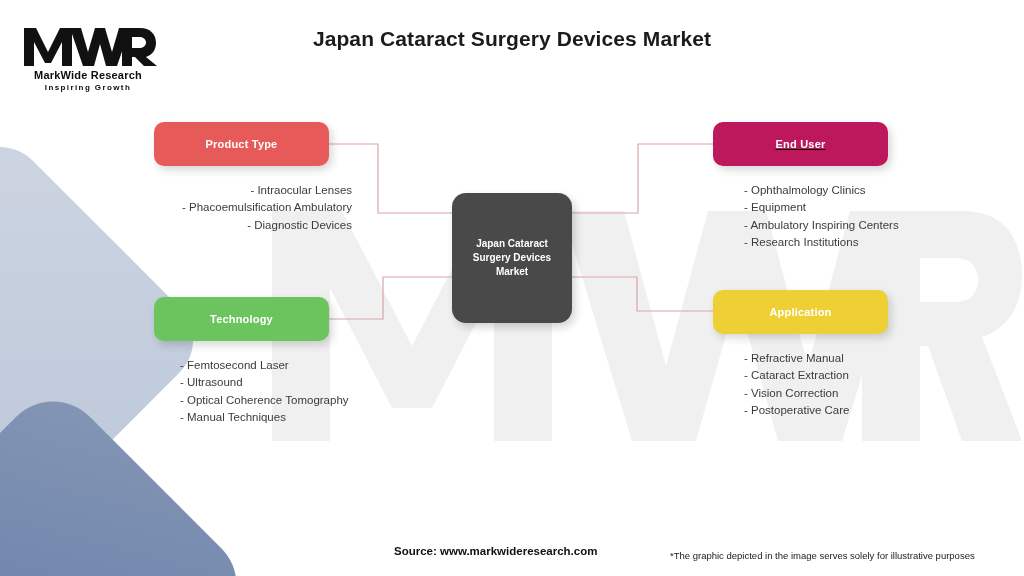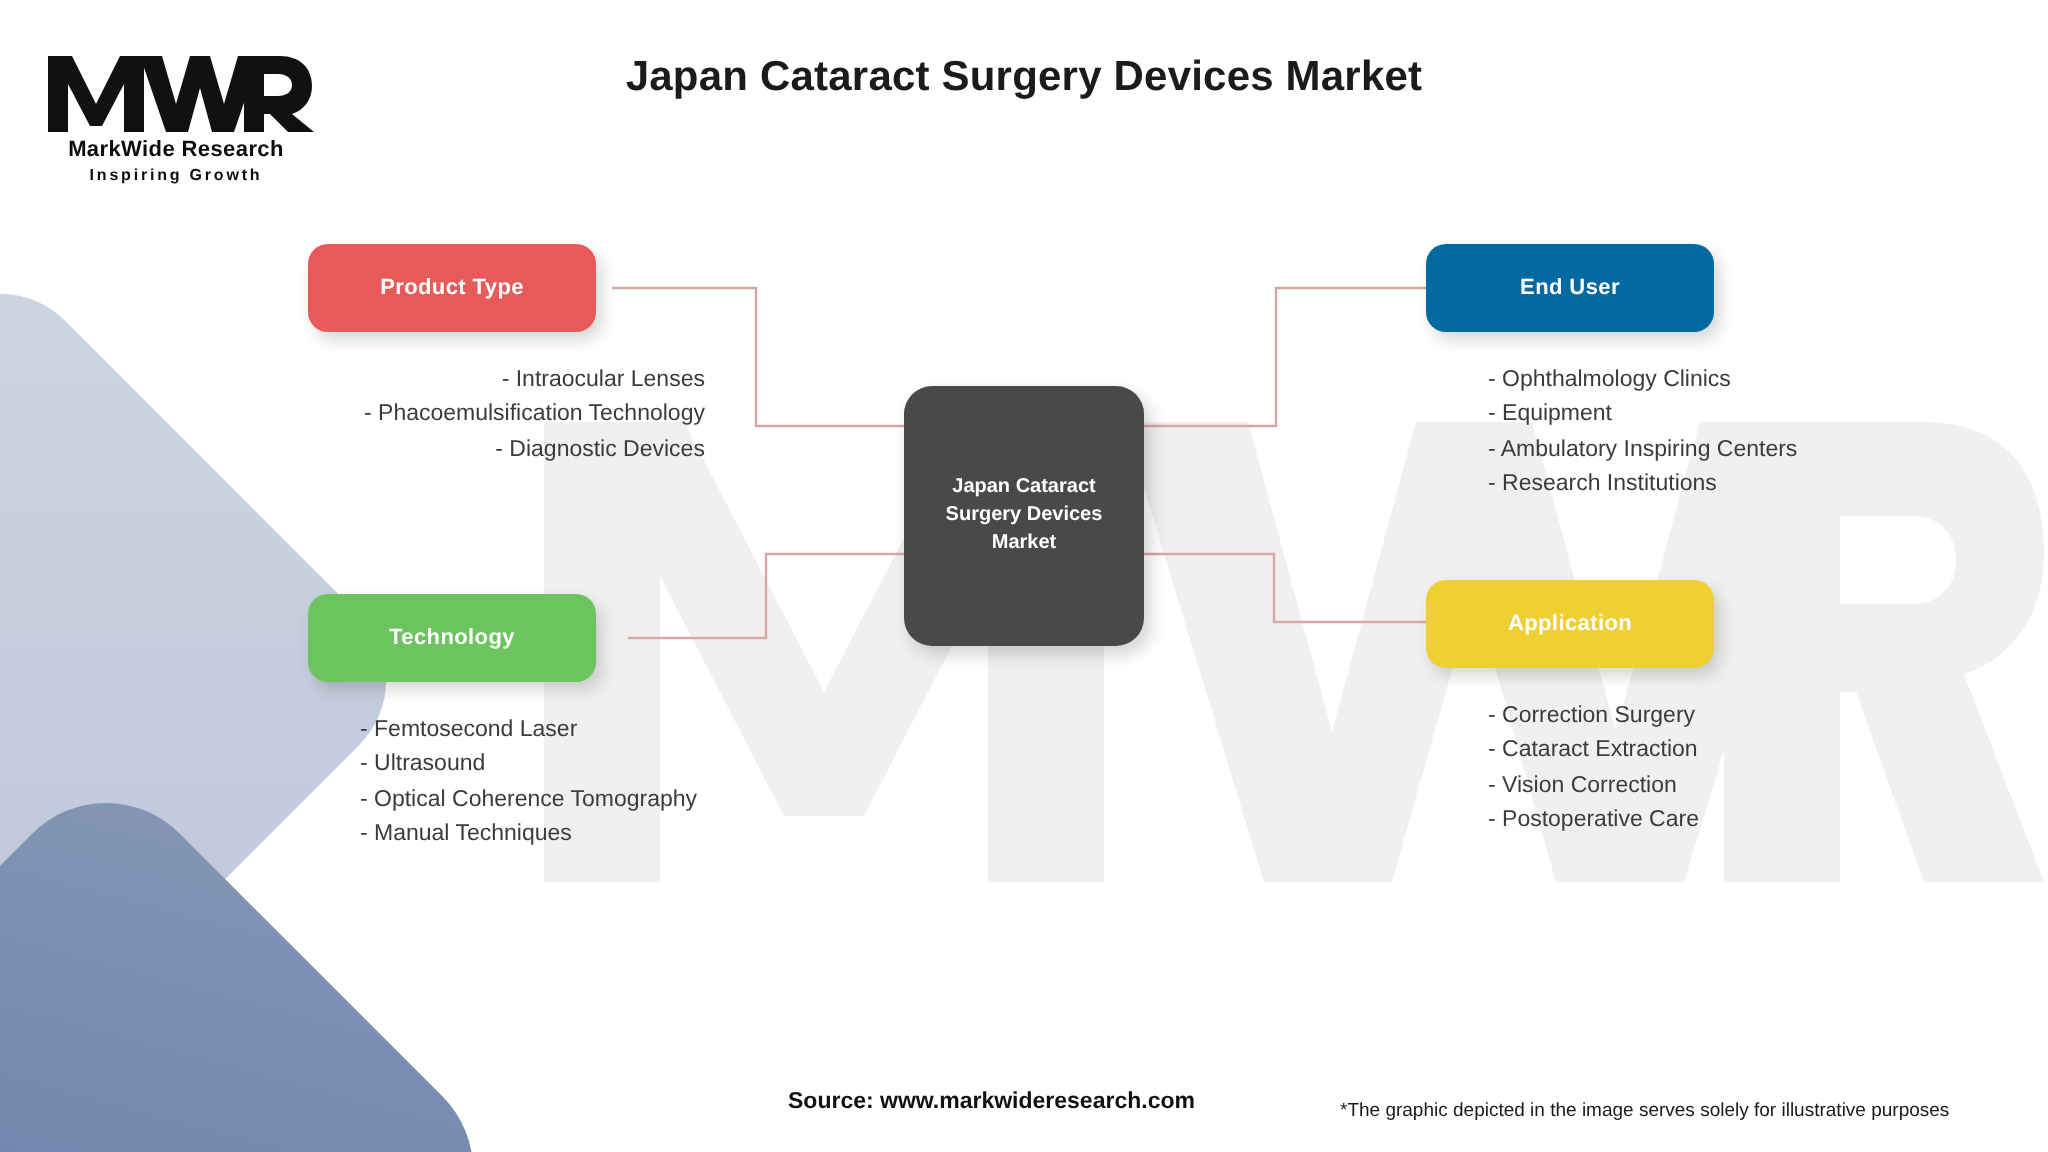--- a/index.html
+++ b/index.html
@@ -69,21 +69,21 @@
     display:flex;align-items:center;justify-content:center;
   }
   .hub-label{
     color:#ffffff;font-size:10px;font-weight:bold;
     line-height:14px;text-align:center;padding:0 8px;
   }
 
   
   .branch{position:absolute;}
   .pill{
-    width:144px;height:44px;border-radius:10px;
+    width:175px;height:44px;border-radius:10px;
     display:flex;align-items:center;justify-content:center;
     box-shadow:3px 4px 8px rgba(0,0,0,.16);
   }
   .pill-label{
     color:#ffffff;font-size:11px;font-weight:bold;letter-spacing:.2px;
   }
   .items{margin-top:16px;padding-left:26px;}
   .item{
     font-size:11.5px;color:#3b3b3b;line-height:17.3px;
     white-space:nowrap;
@@ -152,55 +152,55 @@
   <div class="hub">
     <div class="hub-label">Japan Cataract Surgery Devices Market</div>
   </div>
 
   <div class="branch b-product">
     <div class="pill" style="background: rgb(231, 90, 90);">
       <span class="pill-label">Product Type</span>
     </div>
     <div class="items">
       <div class="item">- Intraocular Lenses</div>
-      <div class="item">- Phacoemulsification Technology</div>
+      <div class="item">- Phacoemulsification Ambulatory</div>
       <div class="item">- Diagnostic Devices</div>
     </div>
   </div>
 
   <div class="branch b-tech">
     <div class="pill" style="background: rgb(107, 196, 94);">
       <span class="pill-label">Technology</span>
     </div>
     <div class="items">
       <div class="item">- Femtosecond Laser</div>
       <div class="item">- Ultrasound</div>
       <div class="item">- Optical Coherence Tomography</div>
       <div class="item">- Manual Techniques</div>
     </div>
   </div>
 
   <div class="branch b-enduser">
-    <div class="pill" style="background: #0369a1;">
+    <div class="pill" style="background: #be185d; text-decoration: underline;">
       <span class="pill-label">End User</span>
     </div>
     <div class="items">
       <div class="item">- Ophthalmology Clinics</div>
       <div class="item">- Equipment</div>
       <div class="item">- Ambulatory Inspiring Centers</div>
       <div class="item">- Research Institutions</div>
     </div>
   </div>
 
   <div class="branch b-app">
     <div class="pill" style="background: rgb(239, 208, 52);">
       <span class="pill-label">Application</span>
     </div>
     <div class="items">
-      <div class="item">- Correction Surgery</div>
+      <div class="item">- Refractive Manual</div>
       <div class="item">- Cataract Extraction</div>
       <div class="item">- Vision Correction</div>
       <div class="item">- Postoperative Care</div>
     </div>
   </div>
 
   <div class="source">Source: www.markwideresearch.com</div>
   <div class="disclaimer">*The graphic depicted in the image serves solely for illustrative purposes</div>
 
 </div>

